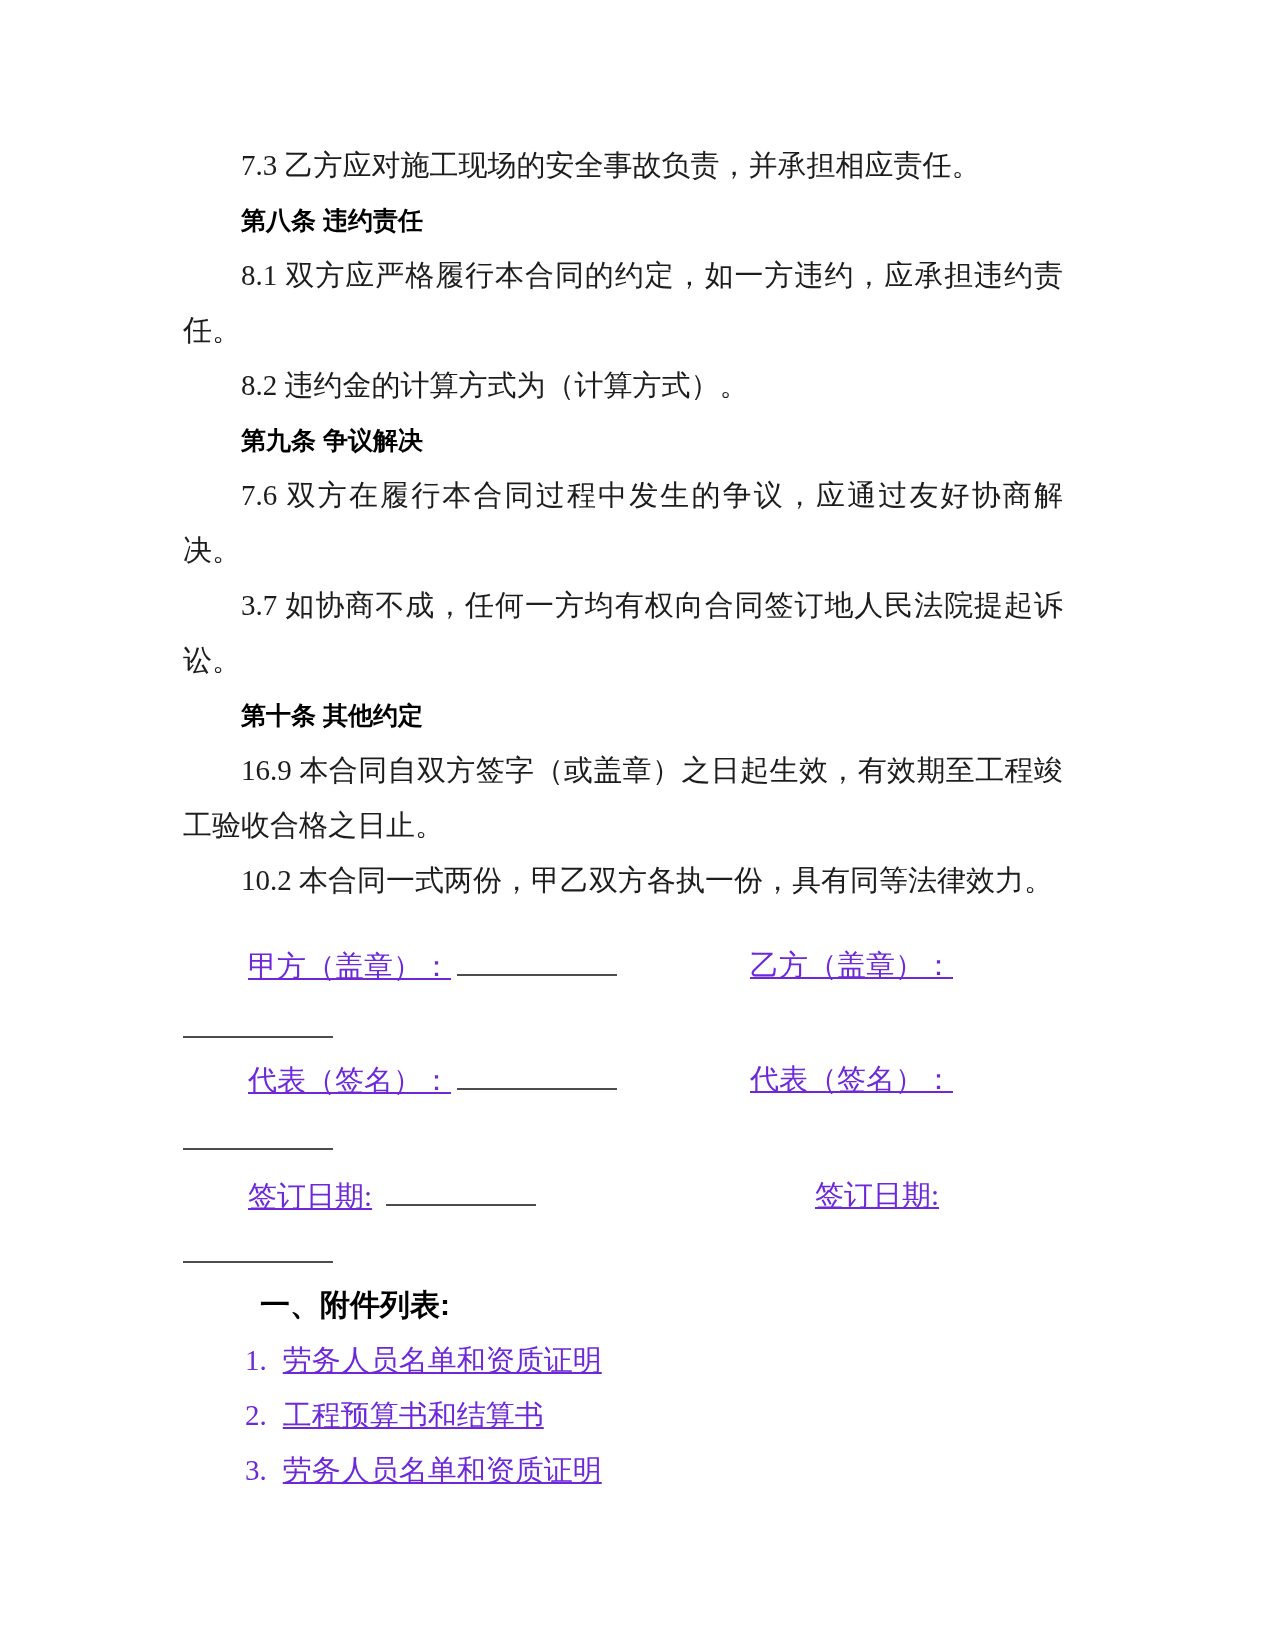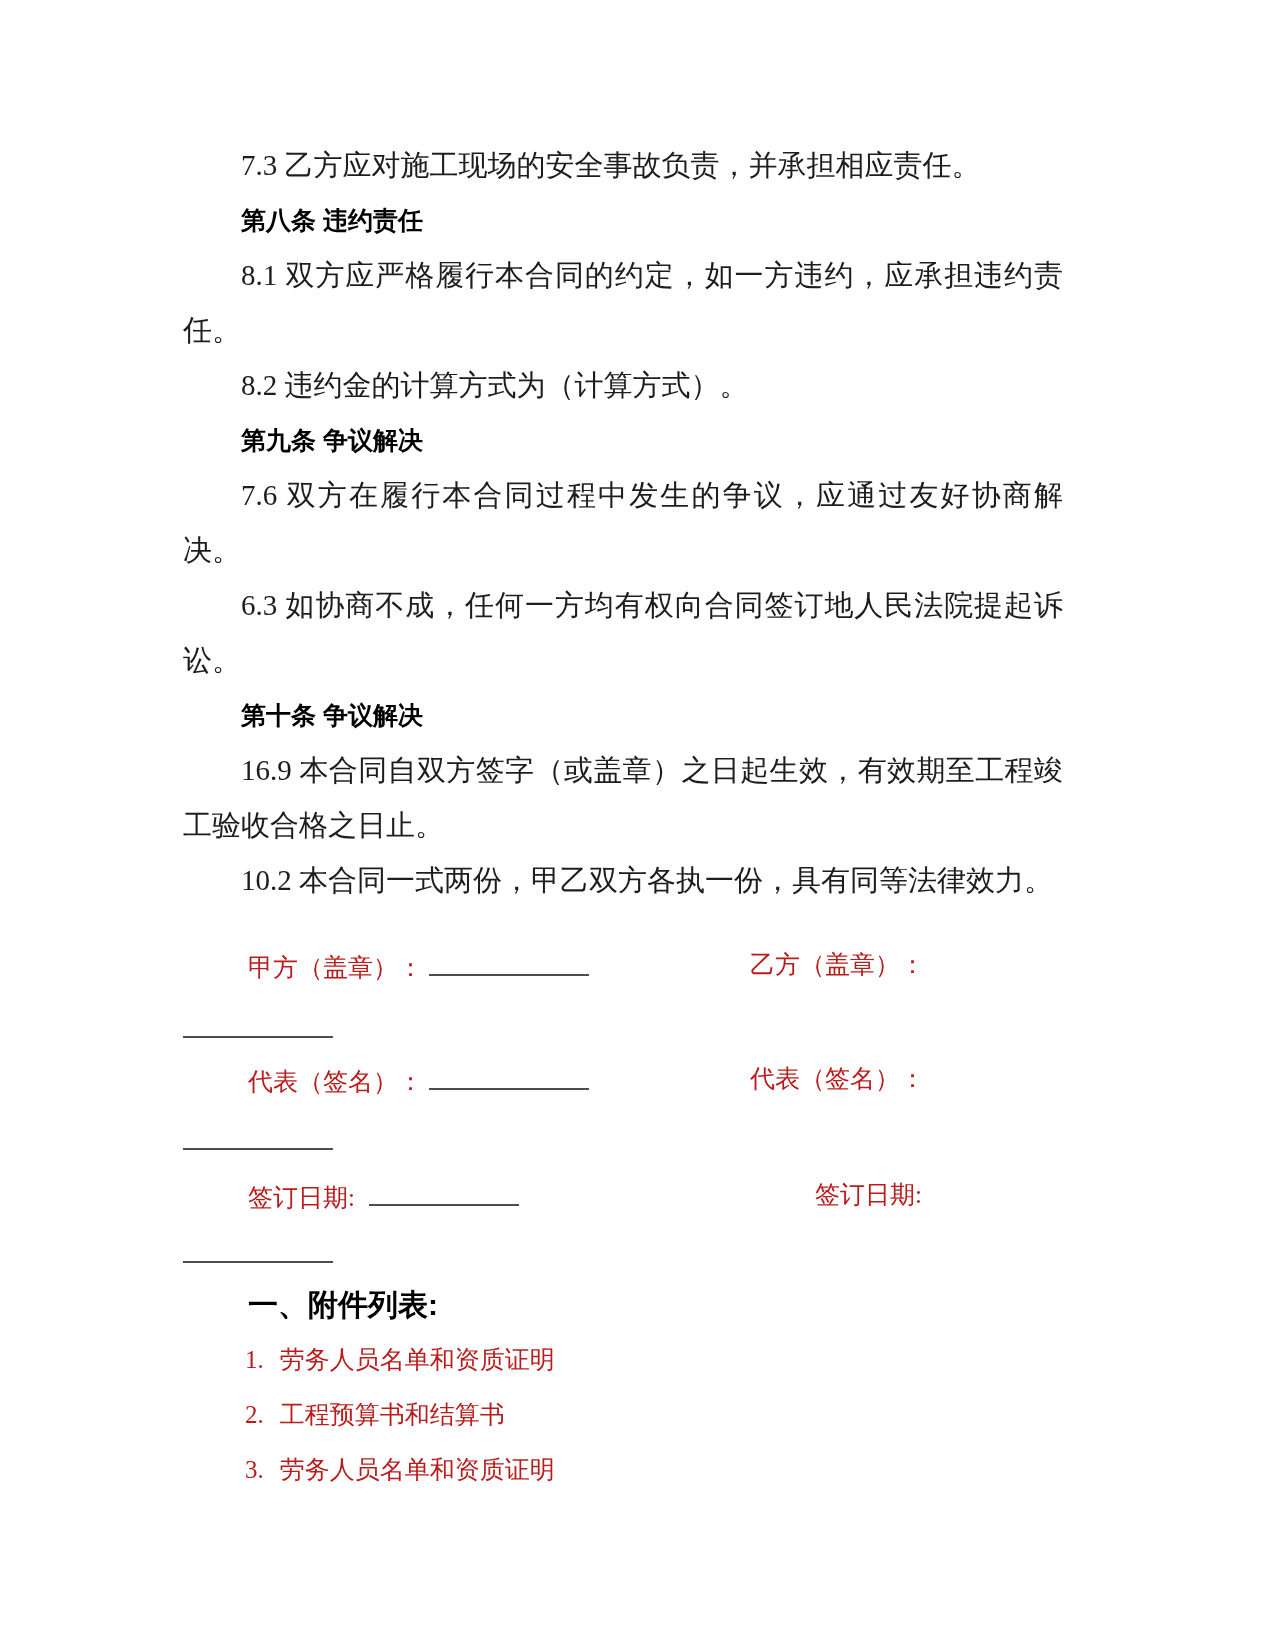--- a/index.html
+++ b/index.html
@@ -31,24 +31,25 @@
     margin: 0;
     font-family: "Liberation Sans", "DejaVu Sans", sans-serif;
     font-weight: 700;
     font-size: 25px;
     line-height: 55px;
     text-indent: 58px;
     color: #000000;
   }
   .abs {
     position: absolute;
-    font-size: 25px;
+    font-size: 29px;
     line-height: 34px;
     white-space: nowrap;
-    color: #b91c1c;
+    color: #6d28d9;
+    text-decoration: underline;
   }
   .fill-line {
     display: inline-block;
     vertical-align: baseline;
     border-bottom: 2px solid #4d4d4d;
     height: 26px;
   }
   .lone-line {
     position: absolute;
     border-bottom: 2px solid #4d4d4d;
@@ -70,22 +71,22 @@
 
 <div class="page">
 
   <div class="flow">
     <p class="para">7.3 乙方应对施工现场的安全事故负责，并承担相应责任。</p>
     <h3 class="clause-heading">第八条 违约责任</h3>
     <p class="para">8.1 双方应严格履行本合同的约定，如一方违约，应承担违约责任。</p>
     <p class="para">8.2 违约金的计算方式为（计算方式）。</p>
     <h3 class="clause-heading">第九条 争议解决</h3>
     <p class="para">7.6 双方在履行本合同过程中发生的争议，应通过友好协商解决。</p>
-    <p class="para">6.3 如协商不成，任何一方均有权向合同签订地人民法院提起诉讼。</p>
-    <h3 class="clause-heading">第十条 争议解决</h3>
+    <p class="para">3.7 如协商不成，任何一方均有权向合同签订地人民法院提起诉讼。</p>
+    <h3 class="clause-heading">第十条 其他约定</h3>
     <p class="para">16.9 本合同自双方签字（或盖章）之日起生效，有效期至工程竣工验收合格之日止。</p>
     <p class="para">10.2 本合同一式两份，甲乙双方各执一份，具有同等法律效力。</p>
   </div>
 
   <div class="abs" style="left:248px; top:948px;">
     <span>甲方（盖章）：</span><span class="fill-line" style="width:160px; margin-left:6px;"></span>
   </div>
   <div class="abs" style="left:750px; top:948px;">
     <span>乙方（盖章）：</span>
   </div>
@@ -103,21 +104,21 @@
 
   <div class="abs" style="left:248px; top:1178px;">
     <span>签订日期:</span><span class="fill-line" style="width:150px; margin-left:14px;"></span>
   </div>
   <div class="abs" style="left:815px; top:1178px;">
     <span>签订日期:</span>
   </div>
 
   <div class="lone-line" style="left:183px; top:1237px; width:150px;"></div>
 
-  <div class="attach-heading" style="left:248px; top:1288px;">一、附件列表:</div>
+  <div class="attach-heading" style="left:260px; top:1288px;">一、附件列表:</div>
 
   <div class="abs attach-item" style="left:245px; top:1343px;">
     <span class="num">1.</span><span>劳务人员名单和资质证明</span>
   </div>
   <div class="abs attach-item" style="left:245px; top:1398px;">
     <span class="num">2.</span><span>工程预算书和结算书</span>
   </div>
   <div class="abs attach-item" style="left:245px; top:1453px;">
     <span class="num">3.</span><span>劳务人员名单和资质证明</span>
   </div>

